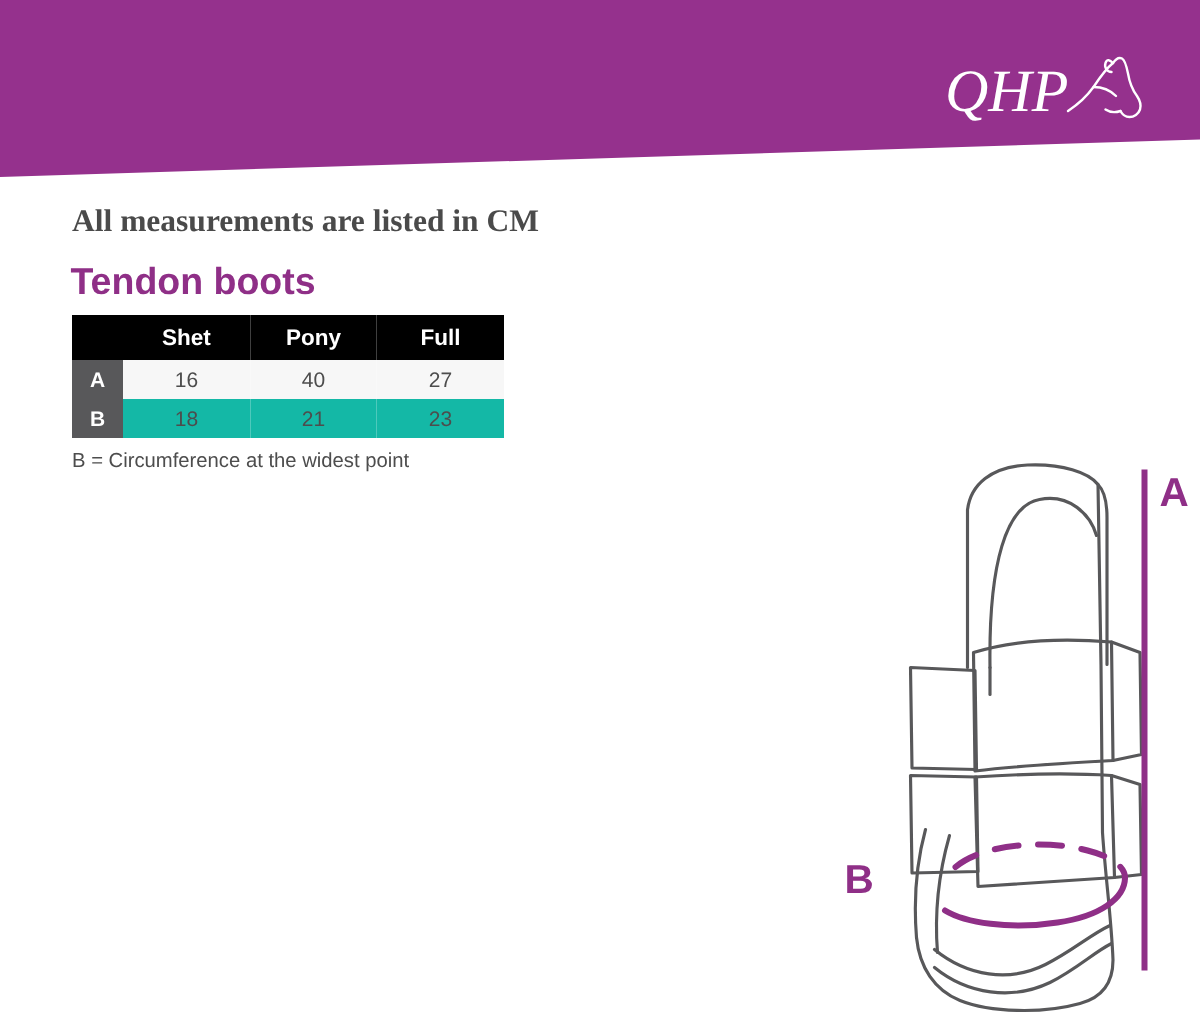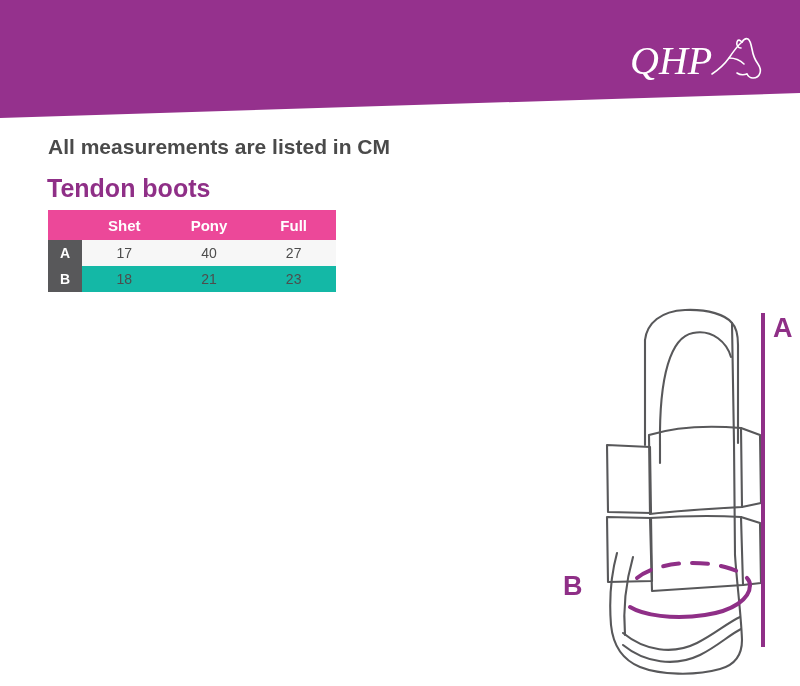--- a/index.html
+++ b/index.html
@@ -49,21 +49,21 @@
     top: 36px;
     width: 140px;
     height: 52px;
   }
 
   
   .subtitle {
     position: absolute;
     left: 48px;
     top: 135px;
-    font-family: Liberation Sans, sans-serif;
+    font-family: Liberation Serif, serif;
     font-weight: bold;
     font-size: 21px;
     color: #4a4a4a;
     white-space: nowrap;
   }
   .section-title {
     position: absolute;
     left: 47px;
     top: 174px;
     font-family: Liberation Sans, sans-serif;
@@ -84,21 +84,21 @@
   }
   .size-table th, .size-table td {
     padding: 0;
     margin: 0;
     text-align: center;
     vertical-align: middle;
     height: 26px;
     font-size: 14px;
   }
   .size-table thead th {
-    background: #ec4899;
+    background: #000000;
     color: #ffffff;
     font-weight: bold;
     height: 30px;
     font-size: 15px;
   }
   .corner-cell {
     width: 34px;
     background: #58585A;
   }
   .row-label {
@@ -169,34 +169,35 @@
     <tr>
       <th class="corner-cell"></th>
       <th>Shet</th>
       <th>Pony</th>
       <th>Full</th>
     </tr>
   </thead>
   <tbody>
     <tr class="row-odd">
       <td class="row-label">A</td>
-      <td class="data-cell">17</td>
+      <td class="data-cell">16</td>
       <td class="data-cell">40</td>
       <td class="data-cell">27</td>
     </tr>
     <tr class="row-even">
       <td class="row-label">B</td>
       <td class="data-cell">18</td>
       <td class="data-cell">21</td>
       <td class="data-cell">23</td>
     </tr>
   </tbody>
 </table>
 
 <div class="legend">
+  <div class="legend-line">B = Circumference at the widest point</div>
 </div>
 
 <svg class="illustration" viewBox="0 0 255 385">
 
   <g fill="none" stroke="#58585A" stroke-width="2.1" stroke-linecap="round" stroke-linejoin="round">
 
     <path d="M100 45
              C 102 28, 116 16, 140 15
              C 163 14, 181 20, 187 28
              L 189 148

